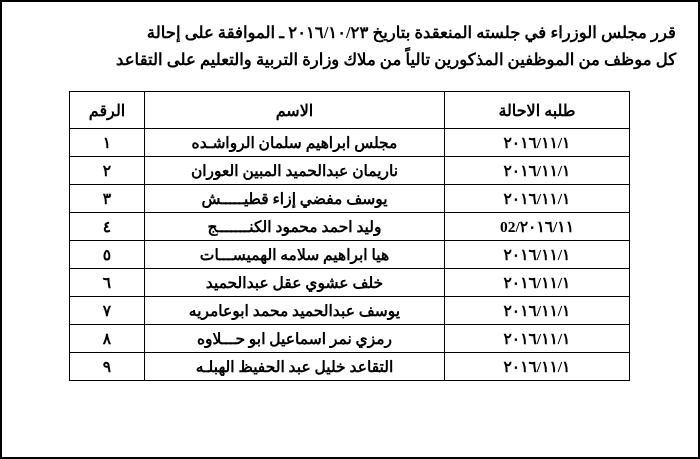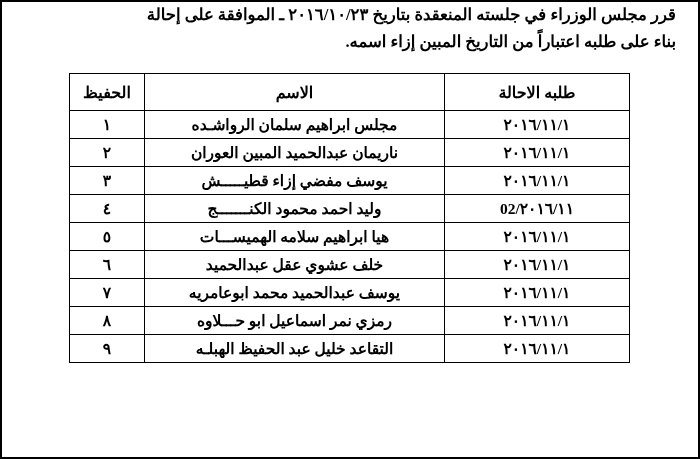--- a/index.html
+++ b/index.html
@@ -16,21 +16,21 @@
   }
   .page {
     position: relative;
     width: 700px;
     height: 459px;
     border: 2px solid #000000;
     box-sizing: border-box;
     background: #ffffff;
   }
   .preamble {
-    margin: 0 22px 0 22px;
+    margin: 18px 22px 0 22px;
     text-align: right;
     direction: rtl;
     font-weight: bold;
     font-size: 16.5px;
     line-height: 1.62;
     letter-spacing: 0px;
   }
   .preamble p {
     margin: 0;
   }
@@ -69,35 +69,35 @@
   td.num { font-size: 16px; }
   td.date { letter-spacing: 0.5px; margin-top: 12px; }
 </style>
 </head>
 <body>
 
 <div class="page">
 
   <div class="preamble">
     <p>قرر مجلس الوزراء في جلسته المنعقدة بتاريخ ٢٠١٦/١٠/٢٣ ـ الموافقة على إحالة</p>
-    <p>بناء على طلبه اعتباراً من التاريخ المبين إزاء اسمه.</p>
+    <p>كل موظف من الموظفين المذكورين تالياً من ملاك وزارة التربية والتعليم على التقاعد</p>
   </div>
 
   <div class="table-wrap">
     <table class="listing">
       <colgroup>
         <col class="col-date">
         <col class="col-name">
         <col class="col-num">
       </colgroup>
       <thead>
         <tr>
           <th>طلبه الاحالة</th>
           <th>الاسم</th>
-          <th>الحفيظ</th>
+          <th>الرقم</th>
         </tr>
       </thead>
       <tbody>
         <tr>
           <td class="date">٢٠١٦/١١/١</td>
           <td class="name">مجلس ابراهيم سلمان الرواشـده</td>
           <td class="num">١</td>
         </tr>
         <tr>
           <td class="date">٢٠١٦/١١/١</td>

